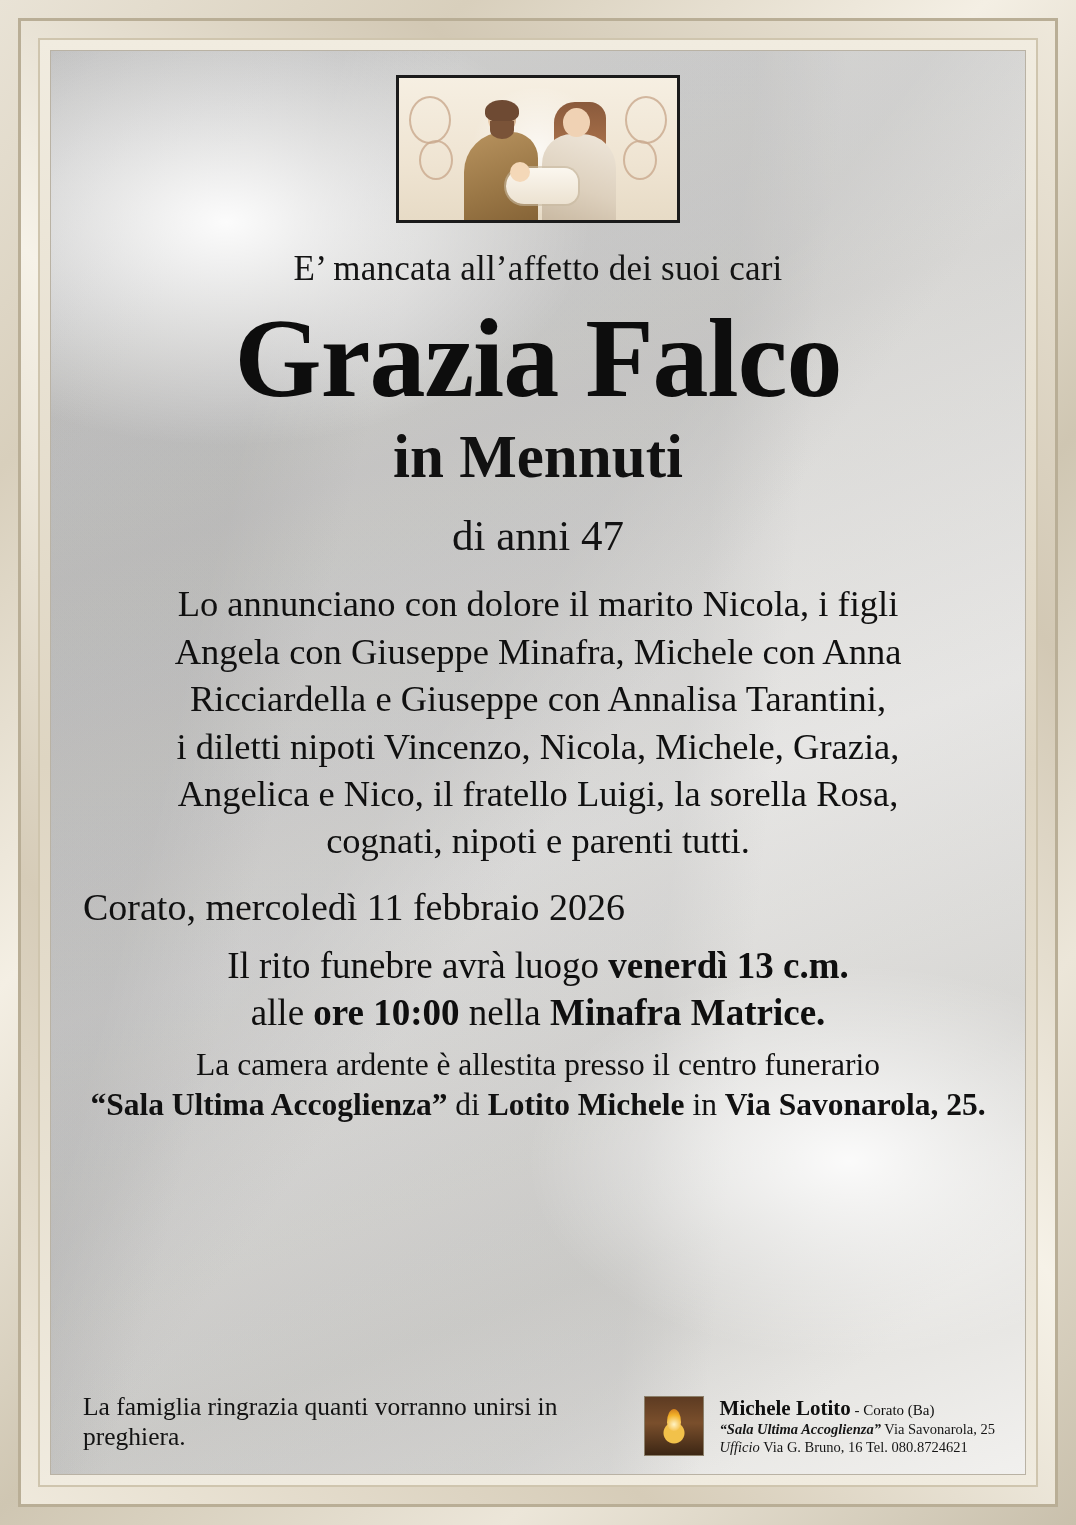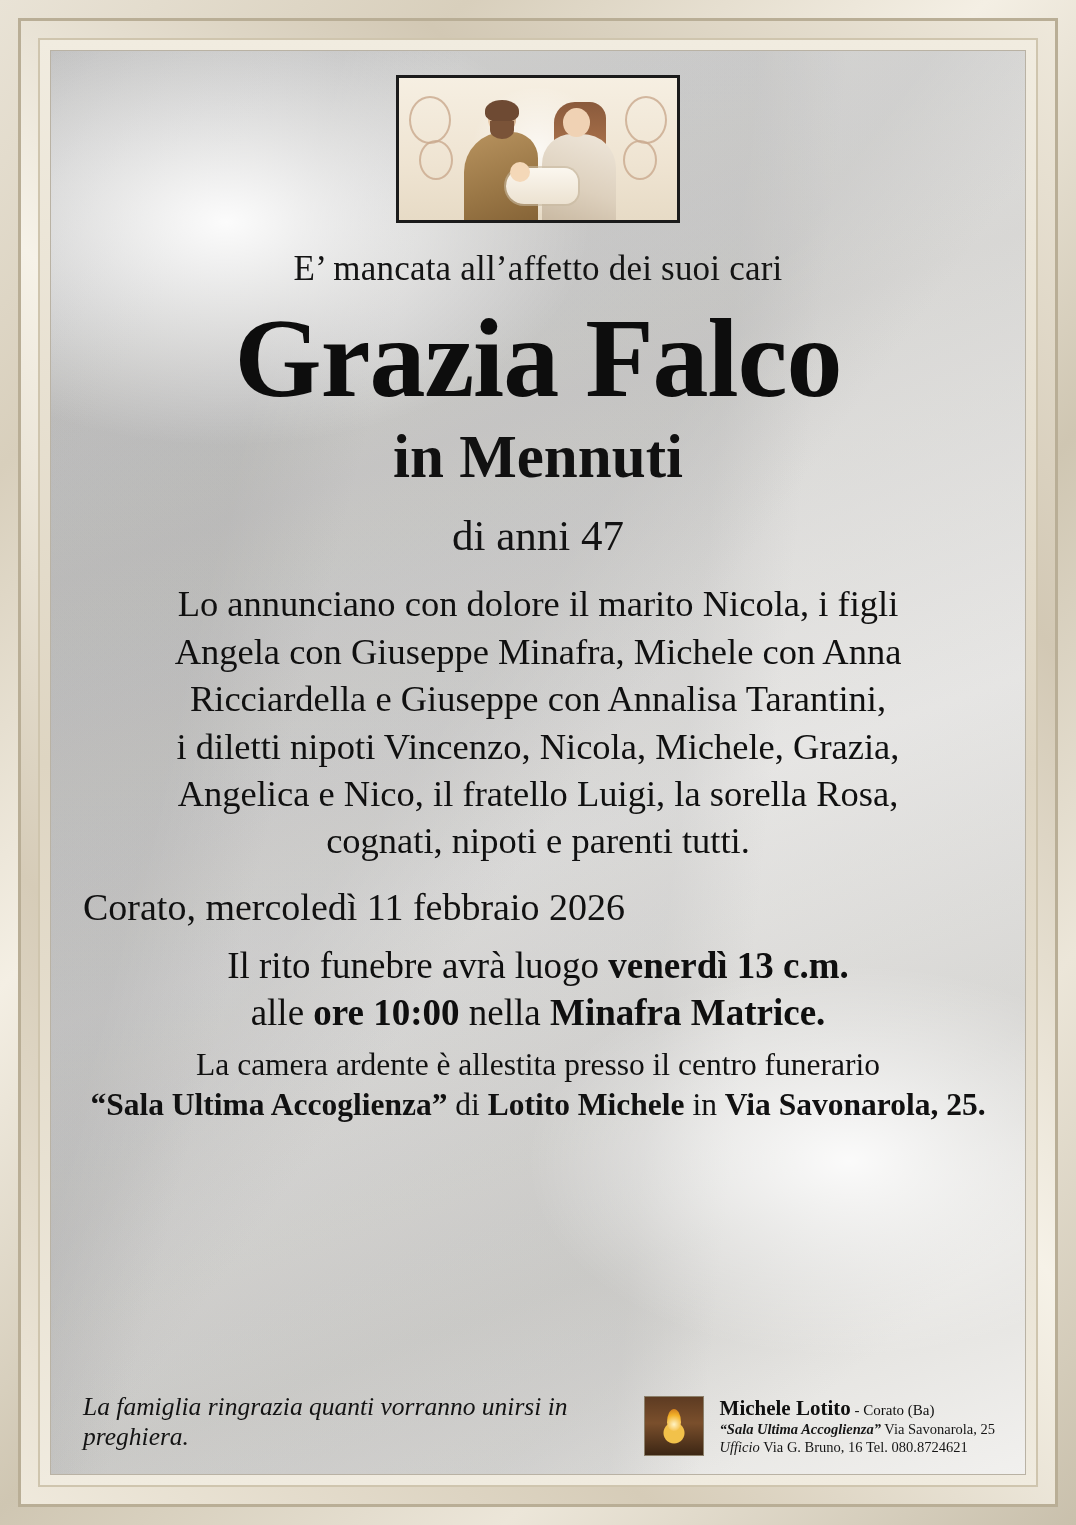--- a/index.html
+++ b/index.html
@@ -230,21 +230,20 @@
   
   .footer {
     margin-top: auto;
     width: 100%;
     display: flex;
     align-items: flex-end;
     justify-content: space-between;
     padding-bottom: 4px;
   }
   .thanks {
-    font-style: italic;
     font-size: 25.5px;
     color: #131313;
     padding-left: 6px;
     padding-bottom: 4px;
   }
   .agency {
     display: flex;
     align-items: stretch;
     gap: 16px;
     padding-right: 4px;

